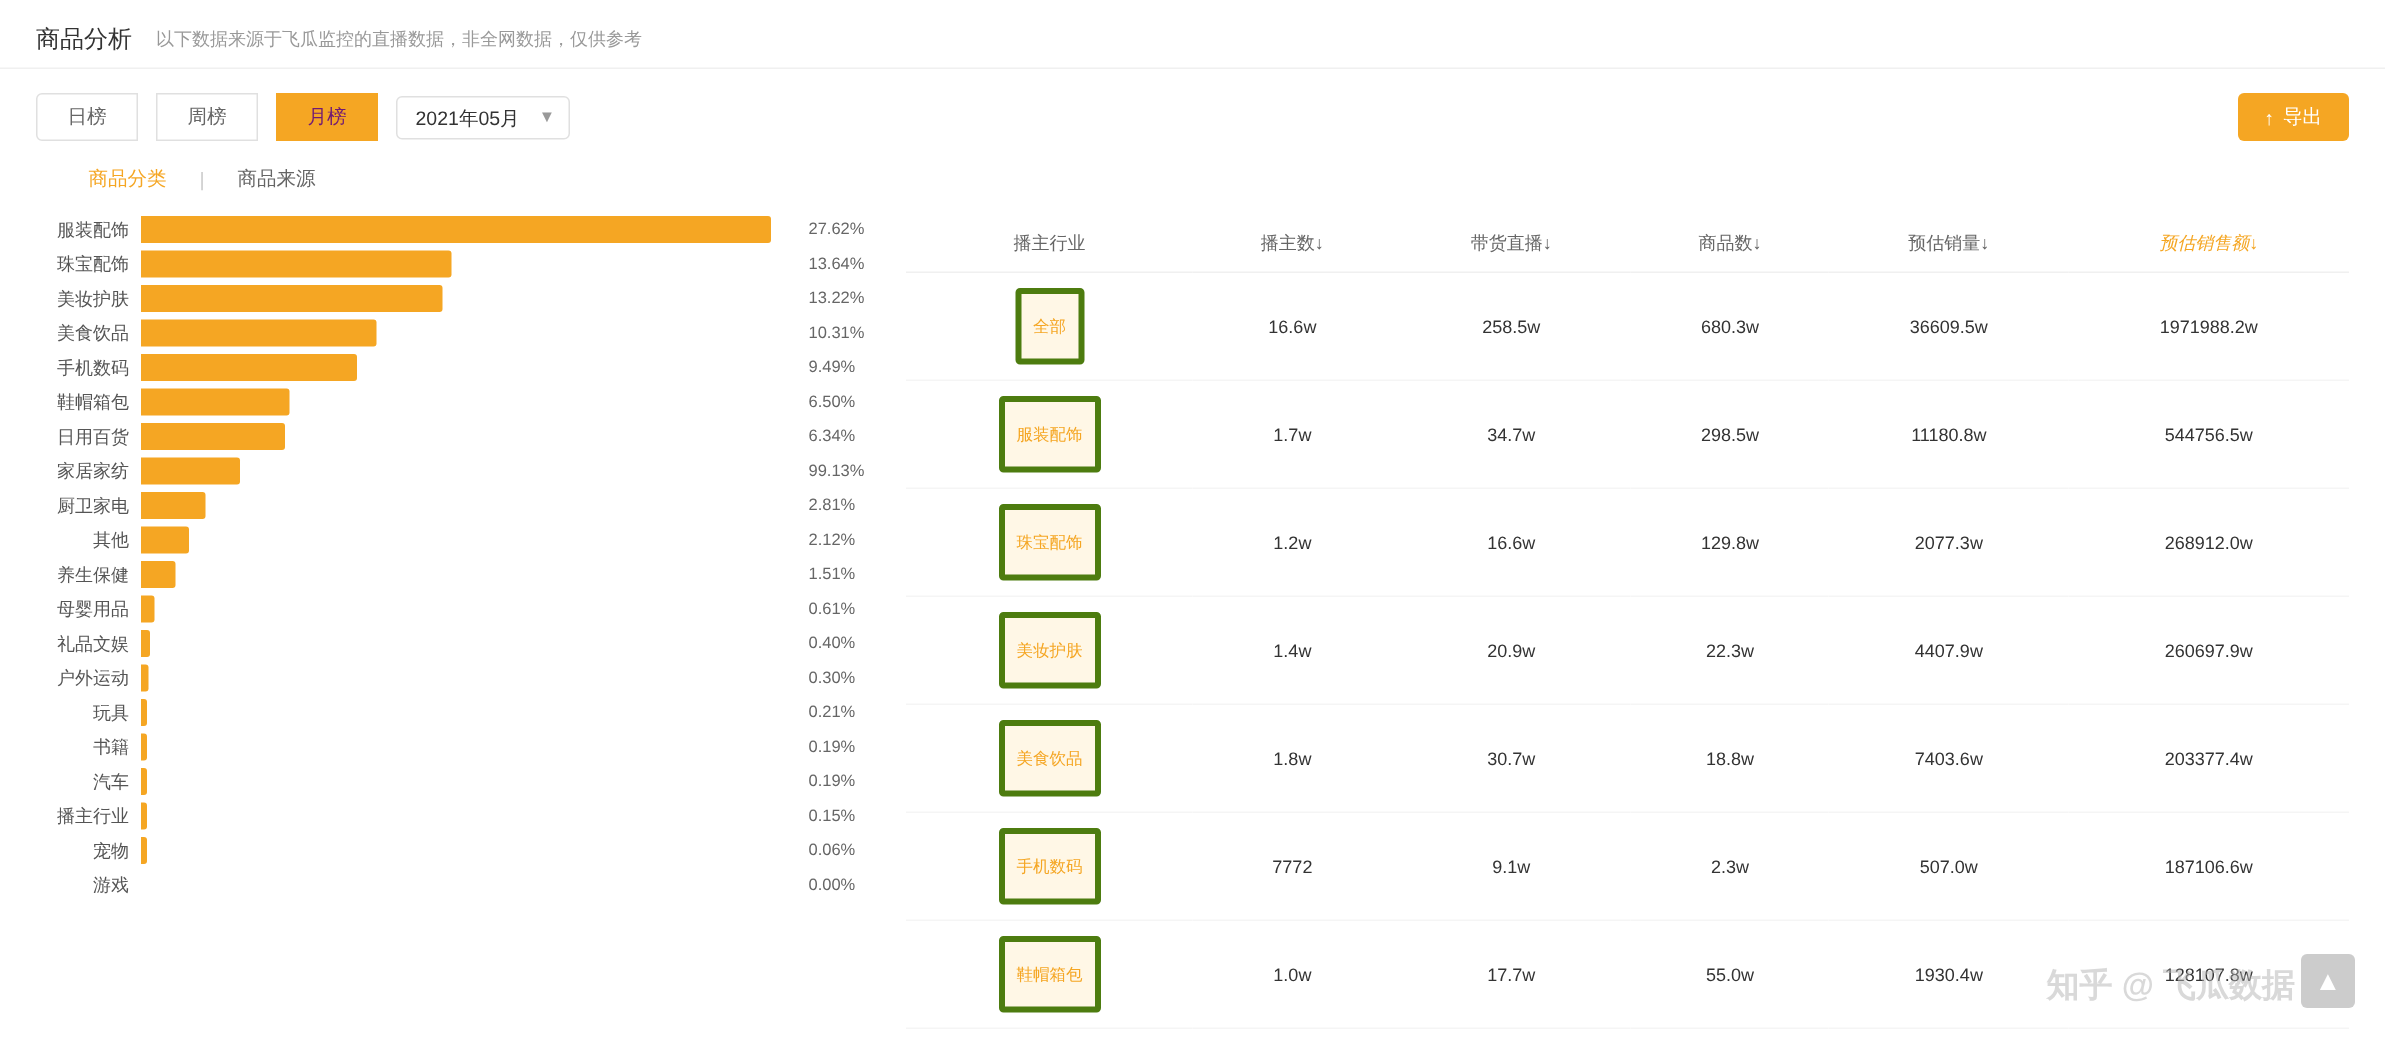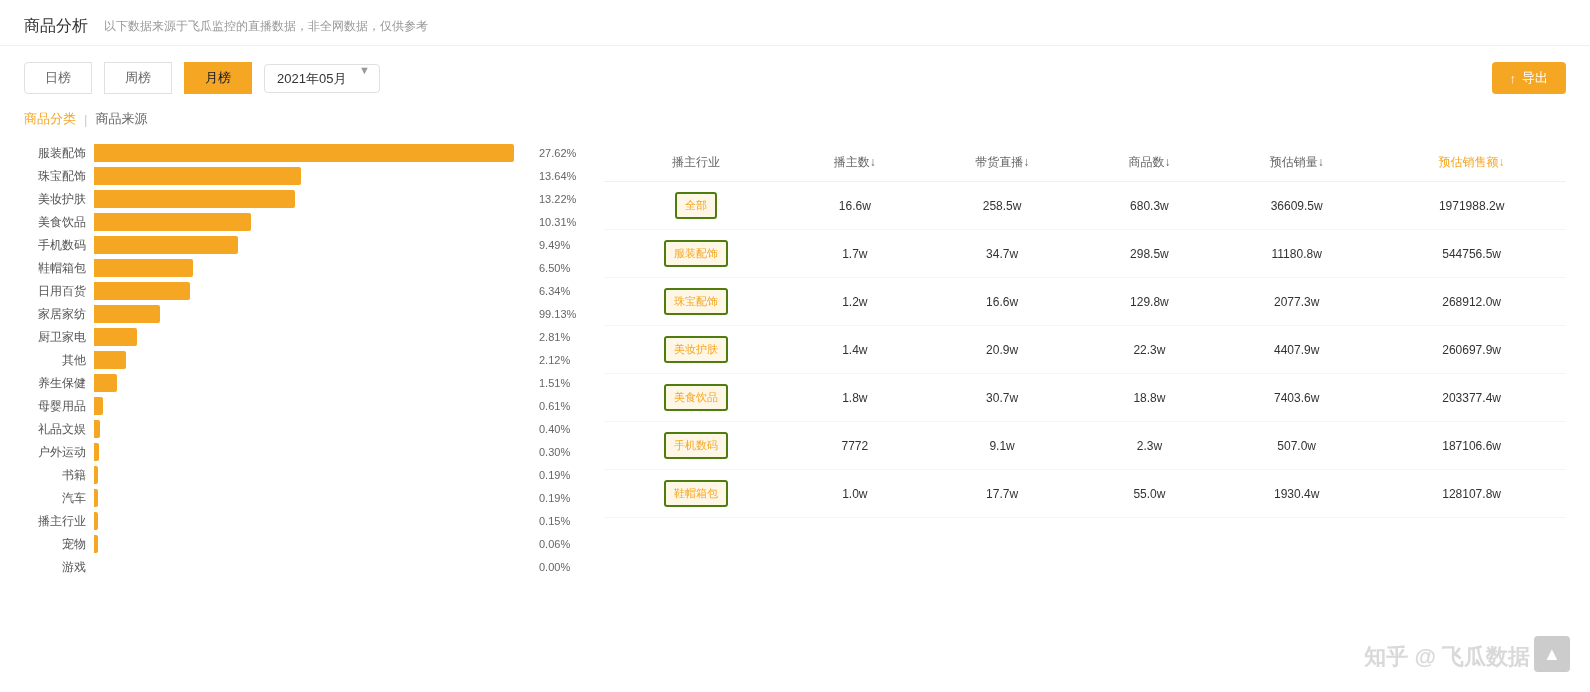--- a/index.html
+++ b/index.html
@@ -7,50 +7,50 @@
 
     .page-header { padding: 16px 24px 8px; border-bottom: 1px solid #f0f0f0; display: flex; align-items: center; gap: 16px; }
     .page-title { font-size: 16px; font-weight: normal; color: #333; }
     .page-subtitle { font-size: 12px; color: #999; }
 
     .toolbar { padding: 16px 24px; display: flex; align-items: center; justify-content: space-between; }
     .tab-group { display: flex; gap: 12px; }
     .tab-btn { padding: 6px 20px; border: 1px solid #e0e0e0; background: #fff; cursor: pointer; font-size: 13px; color: #666; }
     .tab-btn:first-child { border-radius: 4px 0 0 4px; }
     .tab-btn:last-child { border-radius: 0; }
-    .tab-btn.active { background: #f5a623; color: #0f172a; border-color: #f5a623; }
-
-    .date-select-wrapper { margin-left: 12px; position: relative; display: inline-flex; }
+    .tab-btn.active { background: #f5a623; color: #701a75; border-color: #f5a623; }
+
+    .date-select-wrapper { margin-left: 12px; position: relative; display: inline-flex; align-items: center; }
     .date-select { padding: 6px 32px 6px 12px; border: 1px solid #e0e0e0; border-radius: 4px; font-size: 13px; color: #333; background: #fff; appearance: none; cursor: pointer; }
     .date-select-arrow { position: absolute; right: 10px; pointer-events: none; color: #999; font-size: 11px; }
 
     .export-btn { padding: 7px 18px; background: #f5a623; color: #fff; border: none; border-radius: 4px; cursor: pointer; font-size: 13px; display: flex; align-items: center; gap: 6px; }
 
-    .category-nav { padding: 0 24px 16px; display: flex; align-items: center; gap: 8px; }
+    .category-nav { padding: 0 24px 16px; display: flex; align-items: center; gap: 22px; margin-left: 35px; }
     .category-nav-item { font-size: 13px; color: #f5a623; cursor: pointer; }
     .category-nav-divider { color: #ccc; }
     .category-nav-item.inactive { color: #666; }
 
     .content-area { display: flex; gap: 0; padding: 0 24px 24px; }
 
     
     .chart-section { flex: 0 0 560px; }
     .bar-row { display: flex; align-items: center; margin-bottom: 5px; }
     .bar-label { width: 70px; text-align: right; font-size: 12px; color: #555; flex-shrink: 0; padding-right: 8px; }
     .bar-track { flex: 1; position: relative; height: 18px; }
     .bar-fill { height: 100%; background: #f5a623; border-radius: 0 2px 2px 0; position: relative; }
     .bar-value { margin-left: 6px; font-size: 11px; color: #666; flex-shrink: 0; min-width: 45px; }
 
     
     .table-section { flex: 1; margin-left: 20px; overflow: hidden; }
     .data-table { width: 100%; border-collapse: collapse; font-size: 12px; }
     .data-table th { padding: 10px 8px; text-align: center; color: #666; font-weight: normal; border-bottom: 1px solid #f0f0f0; white-space: nowrap; }
-    .data-table th.highlight { color: #f5a623; }
+    .data-table th.highlight { color: #f5a623; font-style: italic; }
     .data-table td { padding: 10px 8px; text-align: center; border-bottom: 1px solid #f5f5f5; color: #333; }
-    .category-tag { display: inline-block; padding: 4px 8px; border-radius: 3px; background: #fff7e6; color: #f5a623; border: 2px solid #4d7c0f; font-size: 11px; }
+    .category-tag { display: inline-block; padding: 14px 8px; border-radius: 3px; background: #fff7e6; color: #f5a623; border: 4px solid #4d7c0f; font-size: 11px; }
 
     .watermark { position: fixed; bottom: 20px; right: 60px; font-size: 22px; color: rgba(180,180,180,0.5); font-weight: bold; pointer-events: none; }
     .scroll-top { position: fixed; bottom: 20px; right: 20px; width: 36px; height: 36px; background: #ccc; color: #fff; display: flex; align-items: center; justify-content: center; border-radius: 4px; cursor: pointer; font-size: 18px; }
   </style>
 </head>
 <body>
 
 <div class="page-header">
   <span class="page-title">商品分析</span>
   <span class="page-subtitle">以下数据来源于飞瓜监控的直播数据，非全网数据，仅供参考</span>
@@ -179,20 +179,27 @@
         <span class="bar-value">0.40%</span>
       </div>
       <div class="bar-row">
         <span class="bar-label">户外运动</span>
         <div class="bar-track">
           <div class="bar-fill" style="width: 4.56191px;"></div>
         </div>
         <span class="bar-value">0.30%</span>
       </div>
       <div class="bar-row">
+        <span class="bar-label">玩具</span>
+        <div class="bar-track">
+          <div class="bar-fill" style="width: 4px;"></div>
+        </div>
+        <span class="bar-value">0.21%</span>
+      </div>
+      <div class="bar-row">
         <span class="bar-label">书籍</span>
         <div class="bar-track">
           <div class="bar-fill" style="width: 4px;"></div>
         </div>
         <span class="bar-value">0.19%</span>
       </div>
       <div class="bar-row">
         <span class="bar-label">汽车</span>
         <div class="bar-track">
           <div class="bar-fill" style="width: 4px;"></div>

